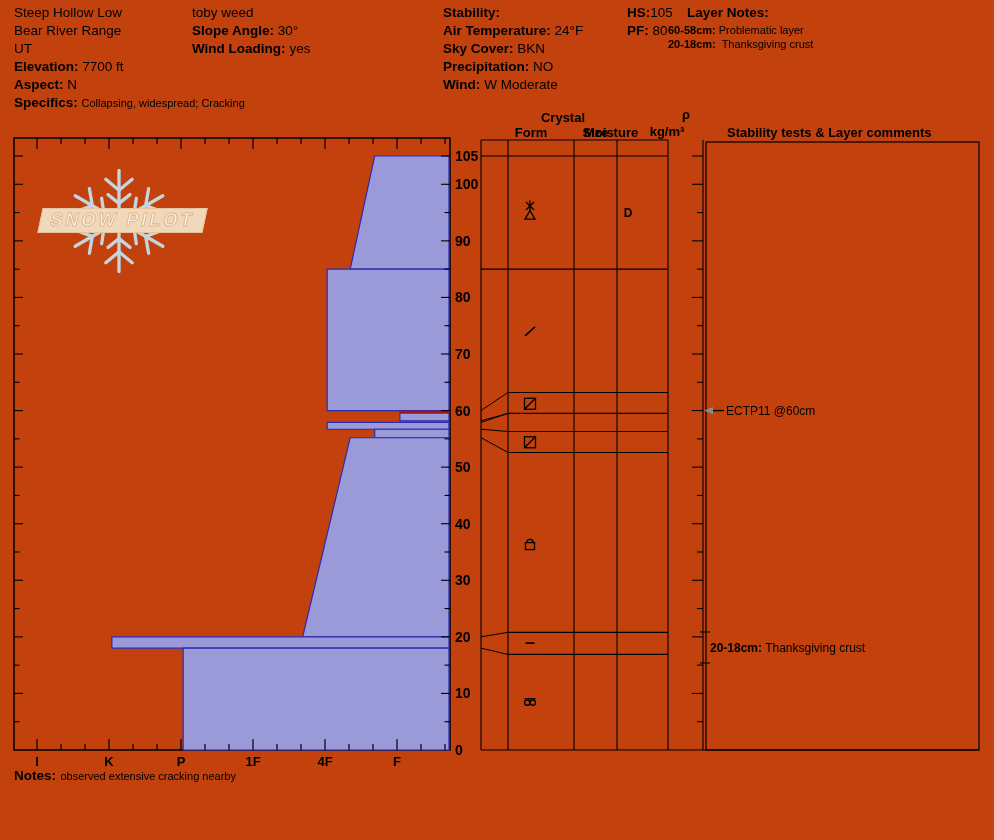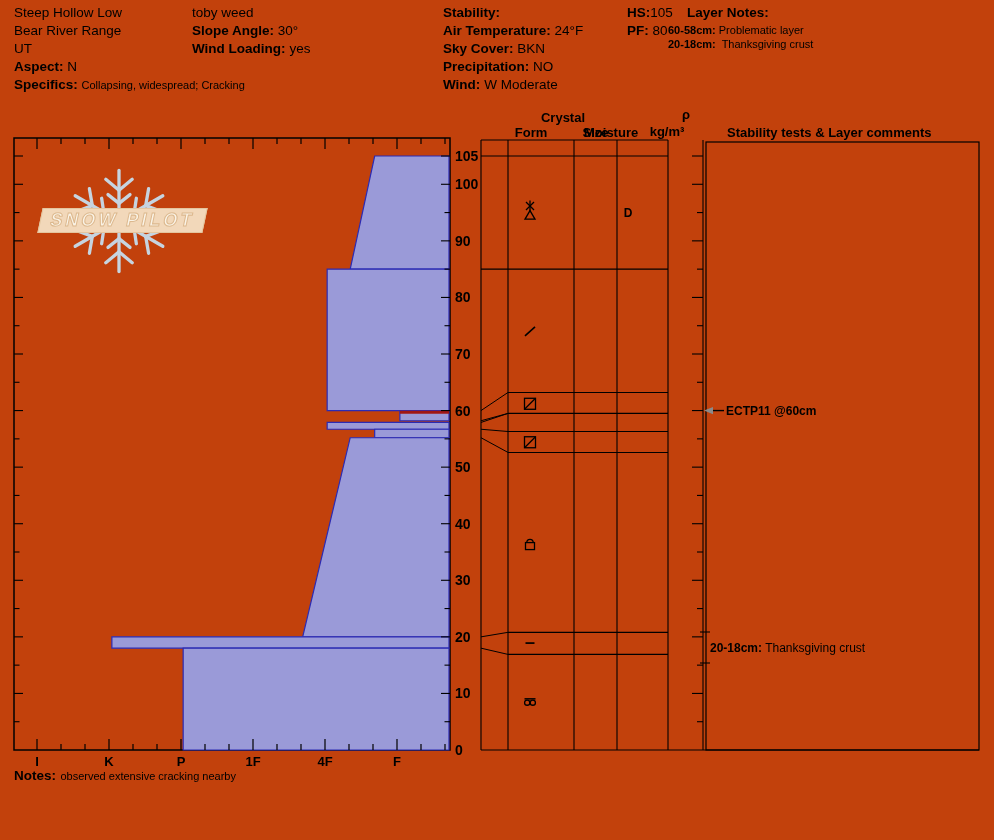--- a/index.html
+++ b/index.html
@@ -21,20 +21,21 @@
 </style>
 </head>
 <body>
 
 <div id="page">
 
   <div class="abs" style="left:14px;top:4px;">
     <div class="hline">Steep Hollow Low</div>
     <div class="hline">Bear River Range</div>
     <div class="hline">UT</div>
+    <div class="hline"><b>Elevation:</b> <span>7700 ft</span></div>
     <div class="hline"><b>Aspect:</b> <span>N</span></div>
     <div class="hline"><b>Specifics:</b> <span class="small">Collapsing, widespread;  Cracking</span></div>
   </div>
 
   <div class="abs" style="left:192px;top:4px;">
     <div class="hline">toby weed</div>
     <div class="hline"><b>Slope Angle:</b> <span>30°</span></div>
     <div class="hline"><b>Wind Loading:</b> <span>yes</span></div>
   </div>
 
@@ -112,21 +113,21 @@
   </div>
 
   <div class="abs colhdr" style="left:508px;top:110px;width:110px;text-align:center;">Crystal</div>
   <div class="abs colhdr" style="left:500px;top:125px;width:62px;text-align:center;">Form</div>
   <div class="abs colhdr" style="left:574px;top:125px;width:43px;text-align:center;">Size</div>
   <div class="abs colhdr" style="left:584px;top:125px;width:60px;text-align:left;">Moisture</div>
   <div class="abs colhdr" style="left:666px;top:107px;width:40px;text-align:center;">ρ</div>
   <div class="abs colhdr" style="left:644px;top:124px;width:46px;text-align:center;">kg/m³</div>
   <div class="abs colhdr" style="left:727px;top:125px;">Stability tests &amp; Layer comments</div>
 
-  <div class="abs ann" style="left:726px;top:404px;font-weight:700;text-align:right;">ECTP11 @60cm</div>
+  <div class="abs ann" style="left:726px;top:404px;font-weight:400;text-align:right;">ECTP11 @60cm</div>
   <div class="abs ann" style="left:710px;top:641px;">
     <b>20-18cm:</b>
     <span>Thanksgiving crust</span>
   </div>
 
   <div class="abs" style="left:14px;top:766px;white-space:nowrap;">
     <b style="font-size:13.5px;">Notes:</b>
     <span class="small">observed extensive cracking nearby</span>
   </div>
 

